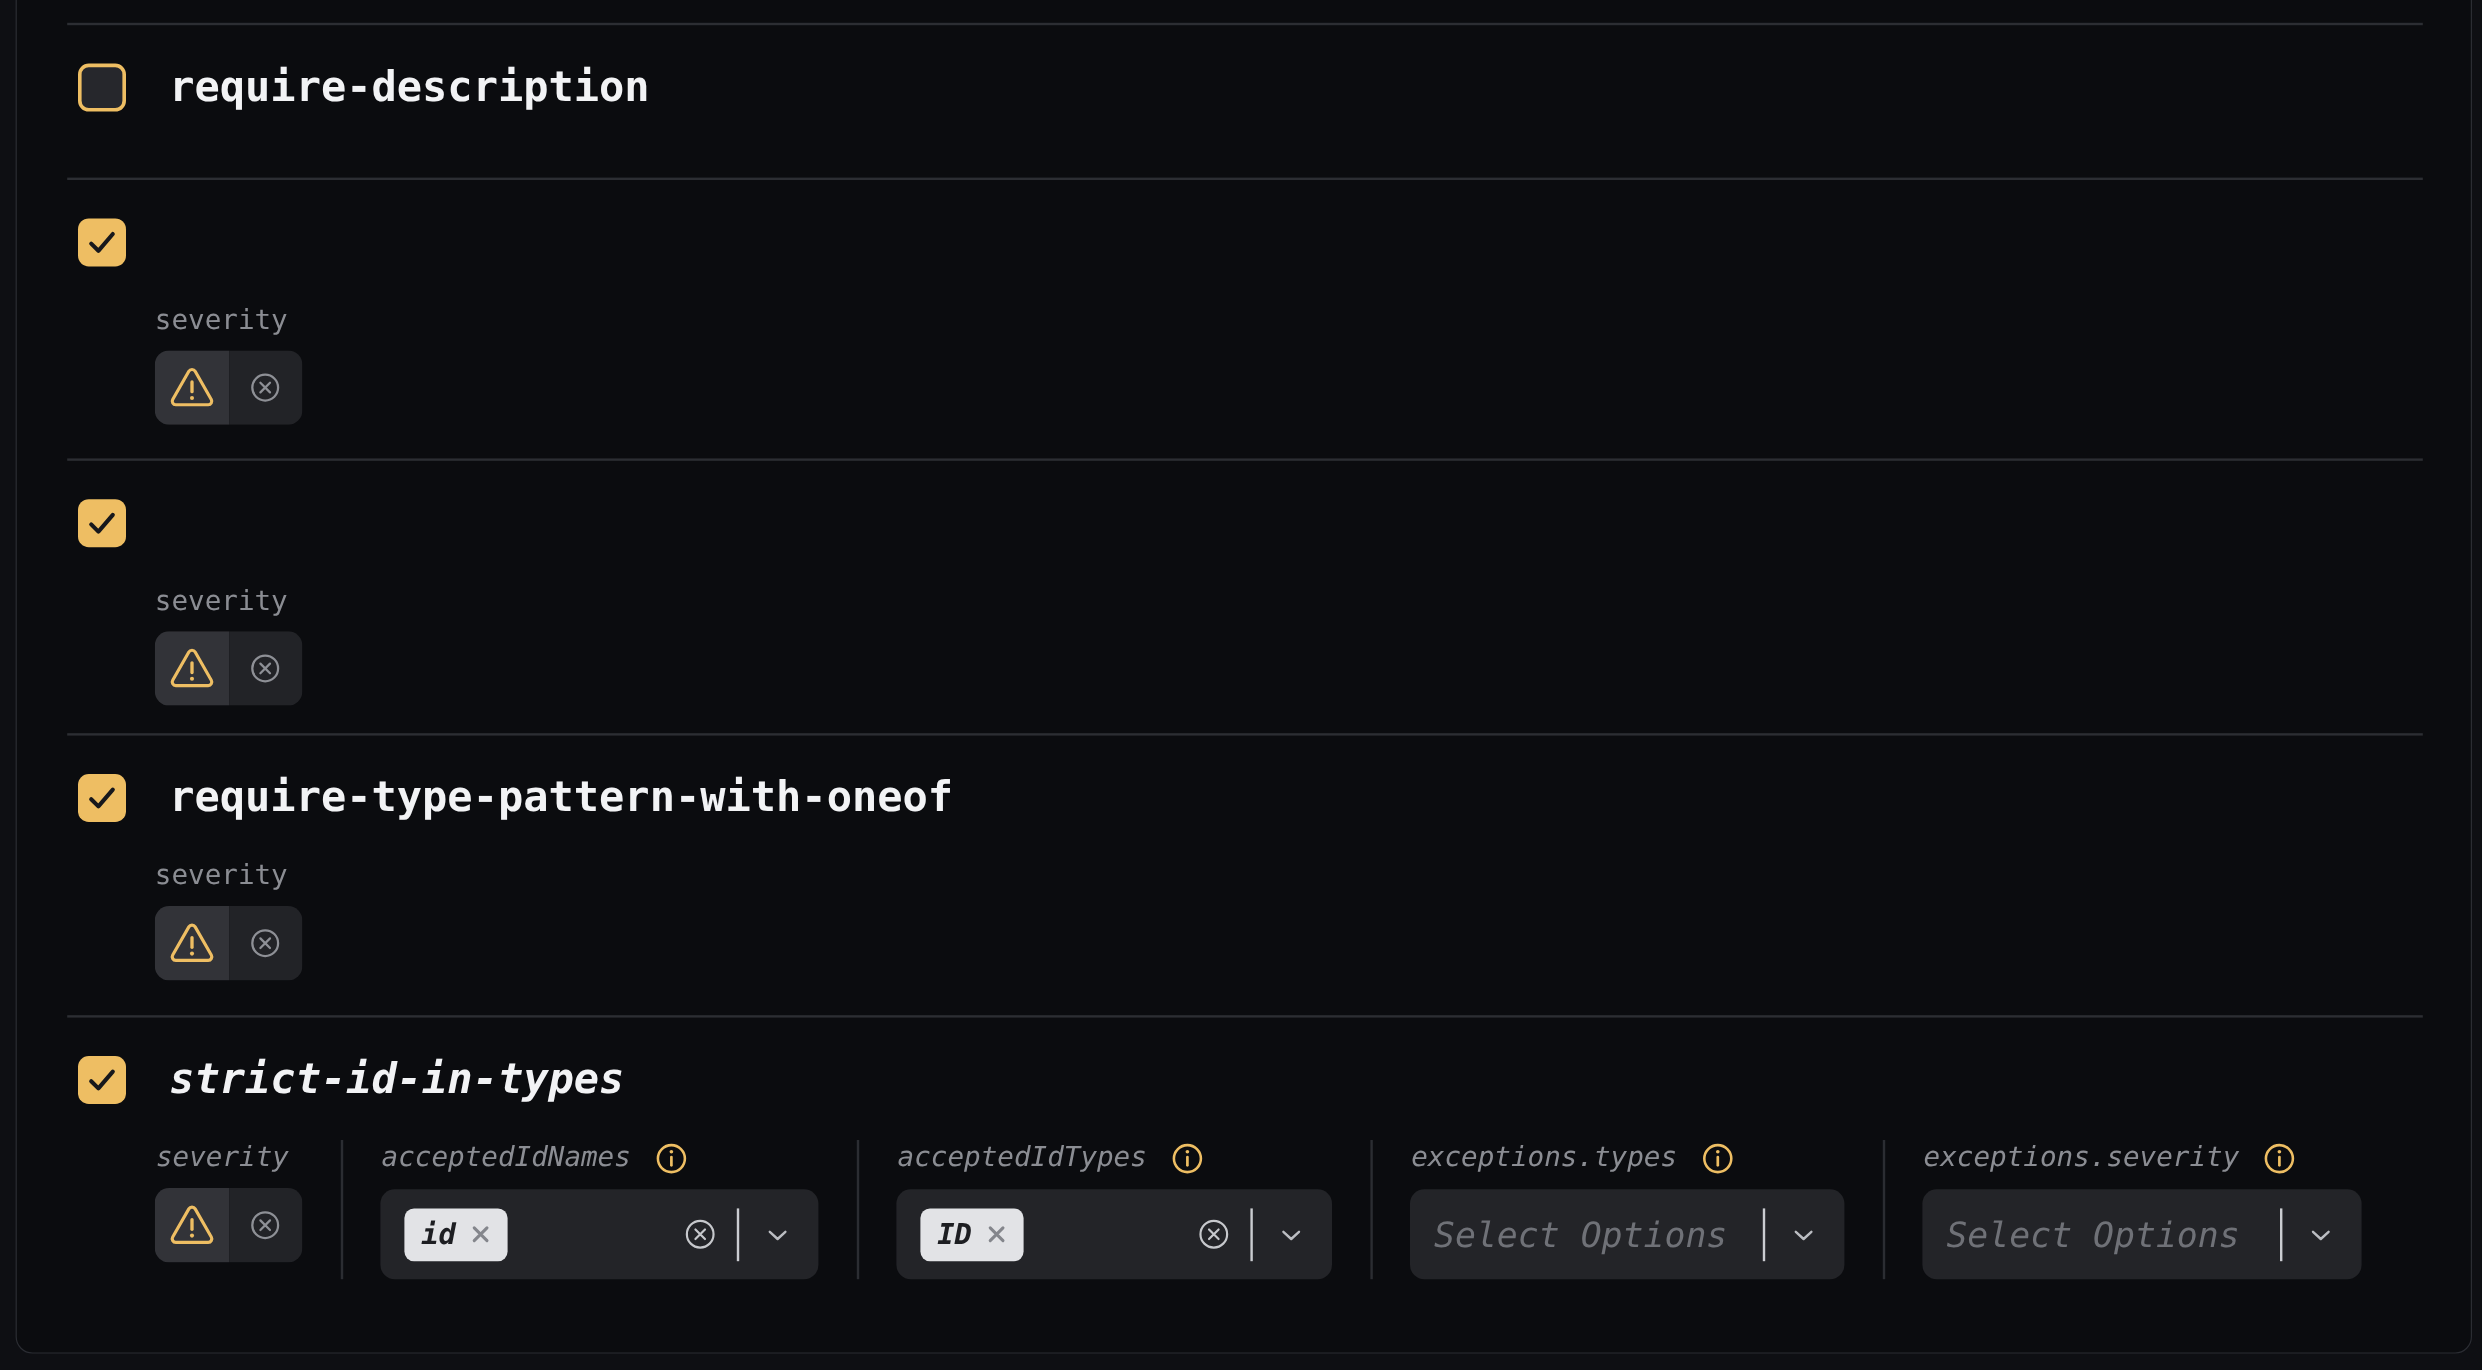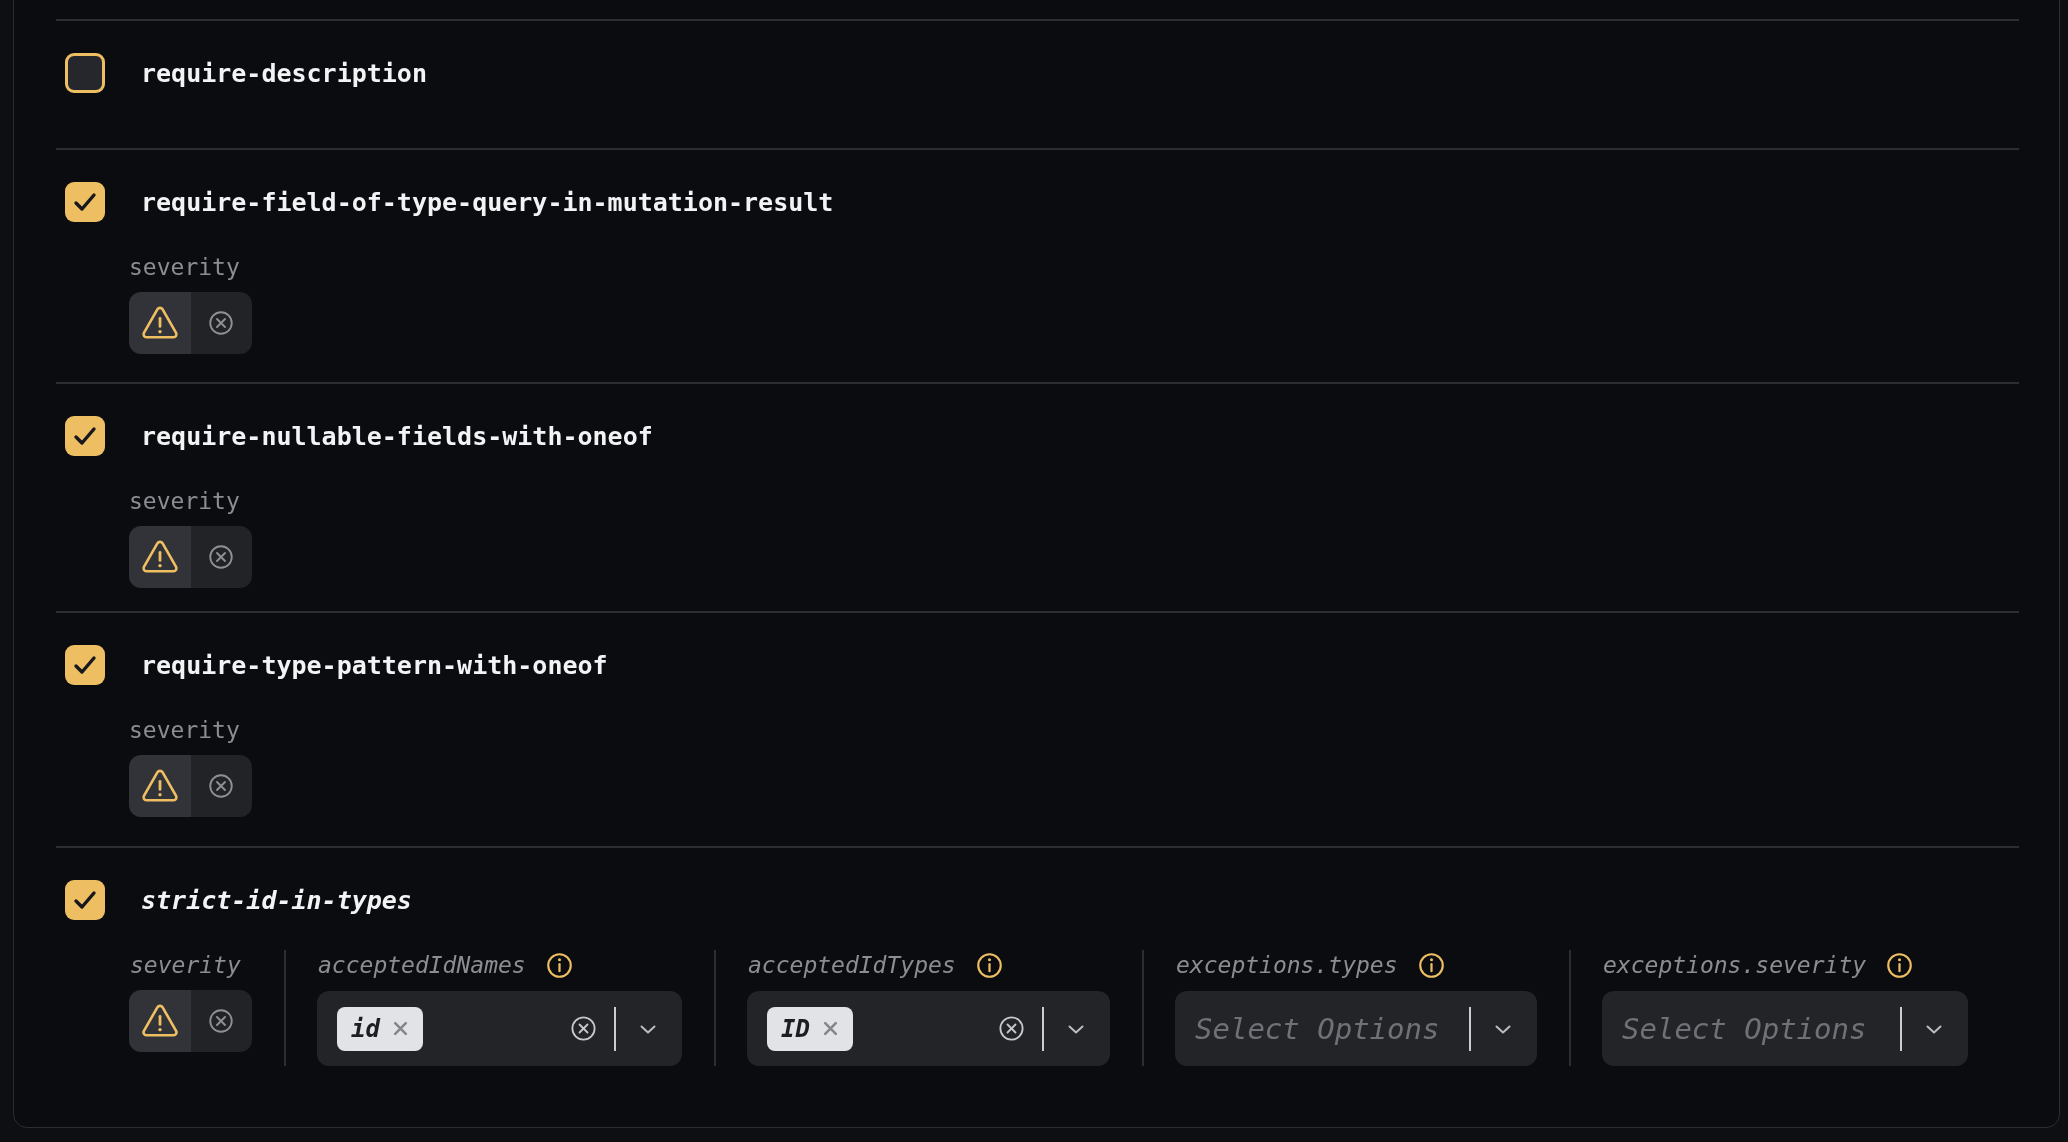--- a/index.html
+++ b/index.html
@@ -34,21 +34,21 @@
     margin-top: 32px; height: 40px;
   }
   .checkbox {
     width: 40px; height: 40px; border-radius: 9px;
     flex: 0 0 auto; cursor: pointer;
     display: flex; align-items: center; justify-content: center;
   }
   .checkbox.checked { background: #eebe63; }
   .checkbox.unchecked { background: #26272c; border: 3px solid #eebe63; }
   .rule-title {
-    font-size: 25px; font-weight: bold; color: #f2f3f5;
+    font-size: 35px; font-weight: bold; color: #f2f3f5;
     letter-spacing: 0; white-space: nowrap;
   }
   .rule-config { margin-left: 64px; margin-top: 30px; }
   .field-label-row { display: flex; align-items: center; height: 30px; }
   .field-label { font-size: 23px; color: #8b8d93; white-space: nowrap; }
   .info-icon { margin-left: 20px; display: inline-flex; cursor: pointer; }
 
   .severity-toggle {
     margin-top: 10px;
     width: 123px; height: 62px; border-radius: 12px;
@@ -106,21 +106,20 @@
 
     <div class="rule-row h2">
       <div class="rule-header">
         <div class="checkbox checked">
           <span>
             <svg width="26" height="26" viewBox="0 0 26 26">
                 <path d="M4 14 L10 20 L22 6" fill="none" stroke="#17181c" stroke-width="3.4" stroke-linecap="round" stroke-linejoin="round"></path>
               </svg>
           </span>
         </div>
-        <div class="rule-title">require-field-of-type-query-in-mutation-result</div>
       </div>
       <div class="rule-config">
         <div class="field-label-row">
           <span class="field-label">severity</span>
         </div>
         <div class="severity-toggle">
           <div class="severity-seg warn">
             <span>
               <svg width="38" height="34" viewBox="0 0 24 22">
                   <path d="M10.3 2.2 L1.6 17.4 a1.9 1.9 0 0 0 1.65 2.85 h17.5 a1.9 1.9 0 0 0 1.65 -2.85 L13.7 2.2 a1.96 1.96 0 0 0 -3.4 0 Z" fill="none" stroke="#eebe63" stroke-width="1.7" stroke-linejoin="round"></path>
@@ -143,21 +142,20 @@
 
     <div class="rule-row h3">
       <div class="rule-header">
         <div class="checkbox checked">
           <span>
             <svg width="26" height="26" viewBox="0 0 26 26">
                 <path d="M4 14 L10 20 L22 6" fill="none" stroke="#17181c" stroke-width="3.4" stroke-linecap="round" stroke-linejoin="round"></path>
               </svg>
           </span>
         </div>
-        <div class="rule-title">require-nullable-fields-with-oneof</div>
       </div>
       <div class="rule-config">
         <div class="field-label-row">
           <span class="field-label">severity</span>
         </div>
         <div class="severity-toggle">
           <div class="severity-seg warn">
             <span>
               <svg width="38" height="34" viewBox="0 0 24 22">
                   <path d="M10.3 2.2 L1.6 17.4 a1.9 1.9 0 0 0 1.65 2.85 h17.5 a1.9 1.9 0 0 0 1.65 -2.85 L13.7 2.2 a1.96 1.96 0 0 0 -3.4 0 Z" fill="none" stroke="#eebe63" stroke-width="1.7" stroke-linejoin="round"></path>

